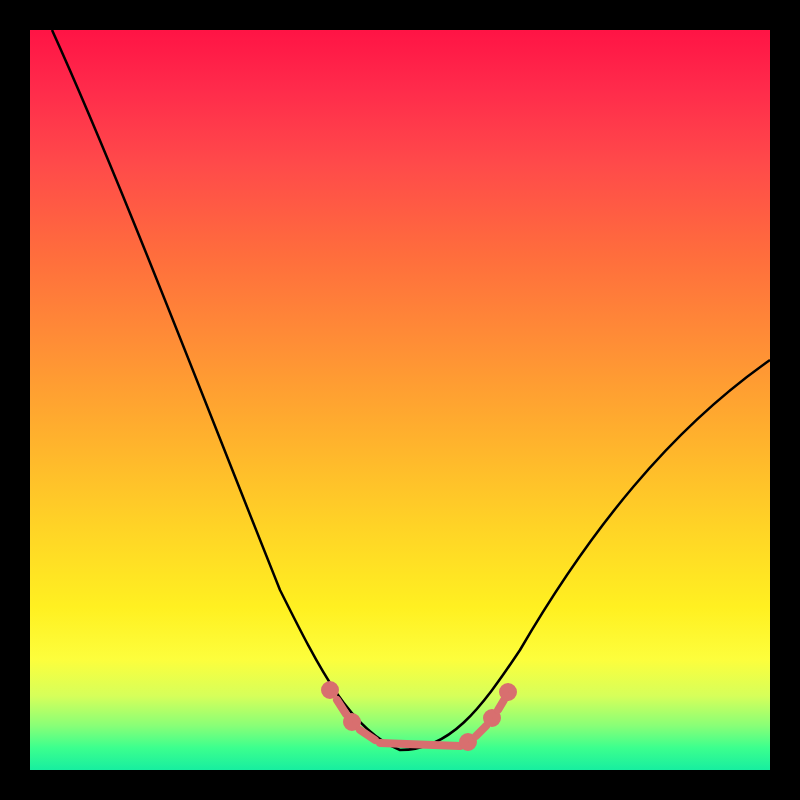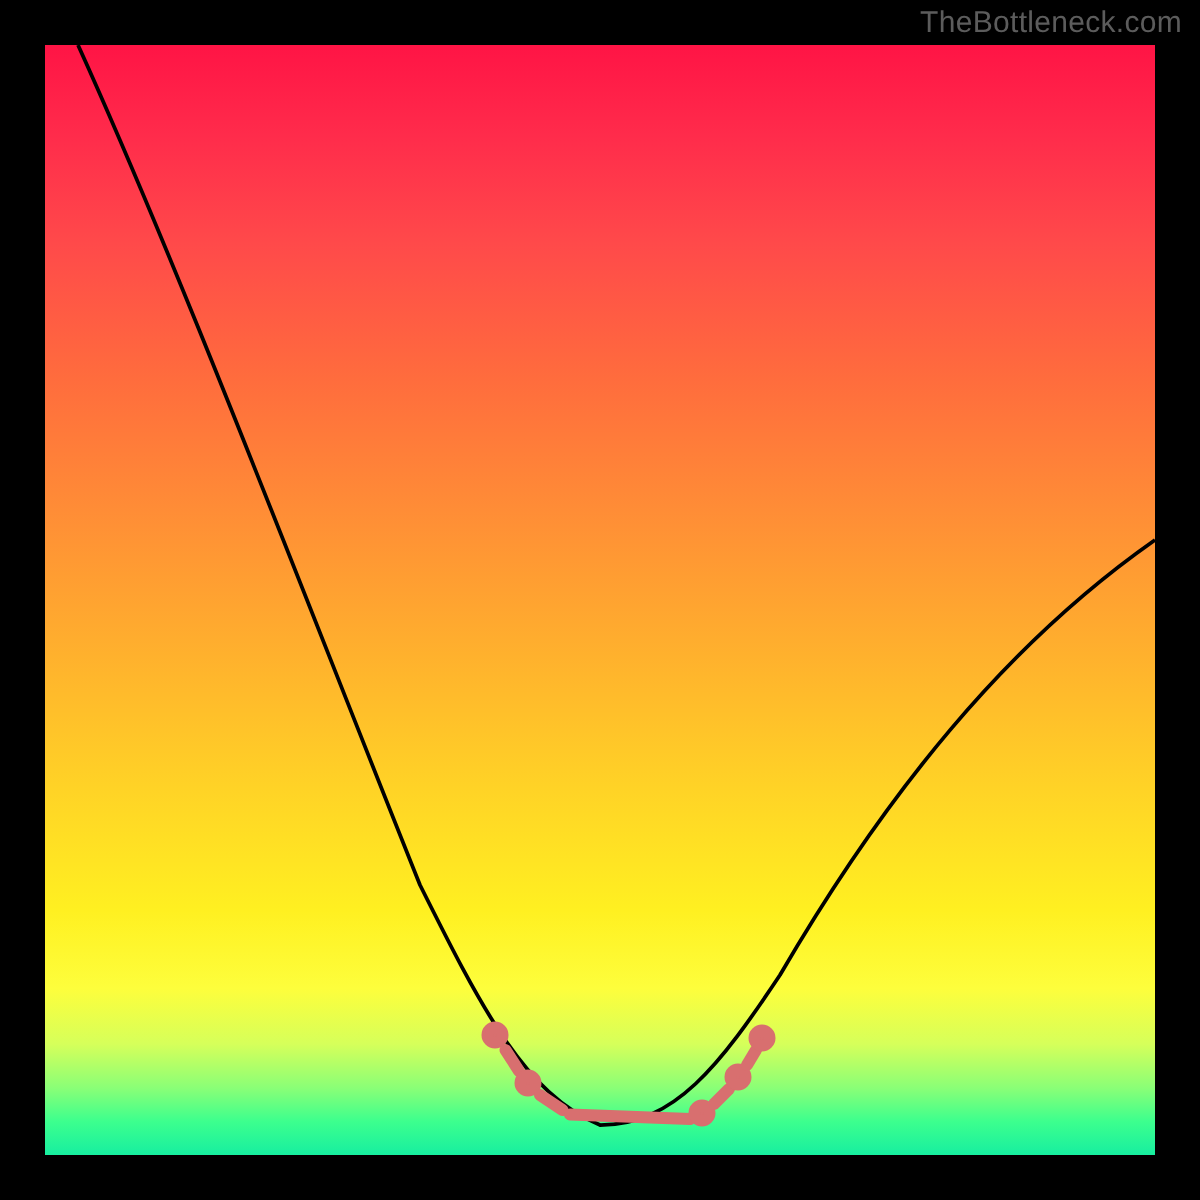--- a/index.html
+++ b/index.html
@@ -77,14 +77,13 @@
         <line x1="330" y1="700" x2="345" y2="710"></line>
         <line x1="350" y1="713" x2="430" y2="716"></line>
         <circle cx="438" cy="712" r="5"></circle>
         <line x1="446" y1="706" x2="456" y2="696"></line>
         <circle cx="462" cy="688" r="5"></circle>
         <line x1="468" y1="680" x2="474" y2="670"></line>
         <circle cx="478" cy="662" r="5"></circle>
       </g>
     </svg>
   </div>
-  <div class="watermark">TheBottleneck.com</div>
 </div>
 
 </body></html>

